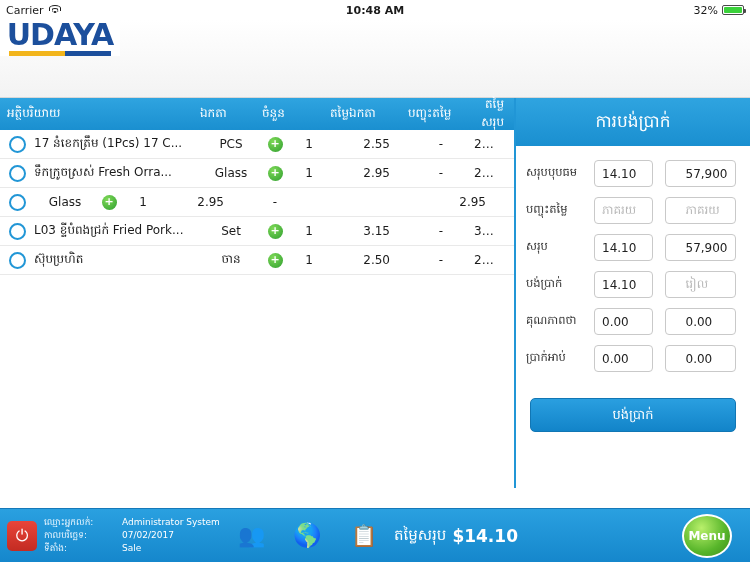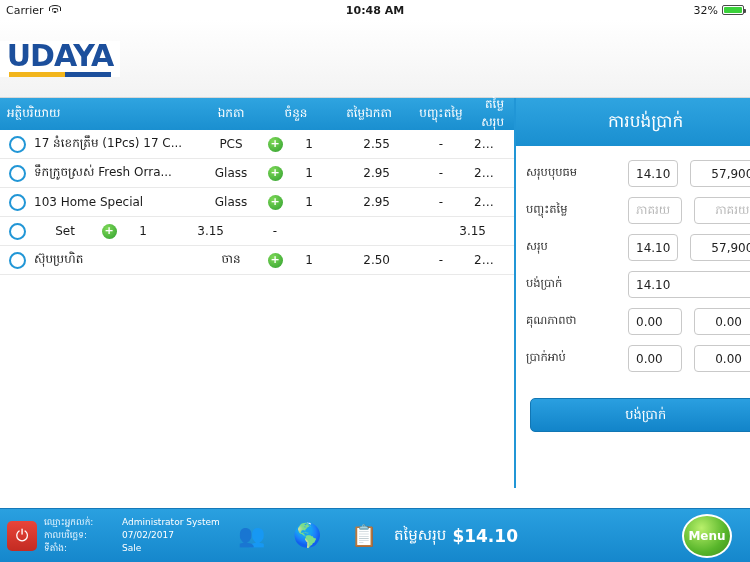--- a/index.html
+++ b/index.html
@@ -51,21 +51,21 @@
     content:""; position:absolute; right:-3px; top:3px;
     width:2px; height:4px; background:#4a4a4a; border-radius:0 1px 1px 0;
   }
   .batt i { display:block; height:100%; background:#3ad13a; border-radius:1px; }
 
   
   .banner {
     height: 78px;
     background: linear-gradient(#ffffff, #f3f3f3);
     display: flex;
-    align-items: center;
+    align-items: flex-start;
     overflow: hidden;
     border-bottom: 1px solid #d8d8d8;
   }
   .logo-wrap {
     width: 120px; display:flex; align-items:center; justify-content:center;
     background:#ffffff;
   }
   .logo-text {
     font-family: "DejaVu Sans", sans-serif;
     font-weight: bold;
@@ -102,21 +102,21 @@
   
   .content { display:flex; height: 390px; }
   .left-pane { width: 516px; border-right: 2px solid #2196d6; position:relative; background:#fff; }
   .right-pane { flex:1; background:#ffffff; }
 
   .thead {
     display:flex; height: 32px; align-items:center;
     background: linear-gradient(#2fa4e0, #1a8fd0);
     color:#ffffff; font-size: 12px;
   }
-  .th { text-align:center; }
+  .th { text-align:left; }
   .th-desc { width: 200px; text-align:left; padding-left:7px; }
   .th-unit { width: 62px; }
   .th-qty  { width: 68px; }
   .th-price{ width: 78px; }
   .th-disc { width: 66px; }
   .th-total{ flex:1; padding-right:10px; text-align:right; }
 
   .rows { }
   .row {
     display:flex; align-items:center; height: 29px;
@@ -148,21 +148,21 @@
     color:#fff; font-size: 17px; display:flex; align-items:center; justify-content:center;
   }
   .form { padding: 14px 14px 0 10px; }
   .frow { display:flex; align-items:center; margin-bottom: 10px; }
   .flabel {
     width: 68px; font-size: 11.5px; color:#333; text-align:left;
   }
   .fin {
     height: 27px; border:1px solid #c9c9c9; border-radius:4px;
     background:#fff; font-size: 12px; color:#222;
-    display:flex; align-items:center; padding: 0 7px; margin-left: 34px;
+    display:flex; align-items:center; padding: 0 7px;
   }
   .fin.ph { color:#b9b9b9; }
   .fin-full { width: 100%; }
   .pair { display:flex; flex:1; }
   .pair .fin { flex:1; }
   .pair .fin + .fin { margin-left: 12px; padding-left: 20px; }
 
   .btn-primary {
     margin: 26px 14px 0 14px;
     height: 34px; border-radius: 5px;
@@ -301,35 +301,35 @@
           <div class="cell c-qty">1</div>
           <div class="cell c-price">2.95</div>
           <div class="cell c-disc">-</div>
           <div class="cell c-total">2.95</div>
         </div>
 
         <div class="row">
           <div class="cell c-check">
               <div class="radio"></div>
             </div>
-          <div class="cell c-desc">103 Home Special</div>
           <div class="cell c-unit">Glass</div>
           <div class="cell c-plus">
               <div class="plus">+</div>
             </div>
           <div class="cell c-qty">1</div>
           <div class="cell c-price">2.95</div>
           <div class="cell c-disc">-</div>
           <div class="cell c-total">2.95</div>
         </div>
 
         <div class="row">
           <div class="cell c-check">
               <div class="radio"></div>
             </div>
+          <div class="cell c-desc">L03 ខ្ទីបំពងជ្រក់ Fried Pork...</div>
           <div class="cell c-unit">Set</div>
           <div class="cell c-plus">
               <div class="plus">+</div>
             </div>
           <div class="cell c-qty">1</div>
           <div class="cell c-price">3.15</div>
           <div class="cell c-disc">-</div>
           <div class="cell c-total">3.15</div>
         </div>
 
@@ -377,20 +377,21 @@
           <div class="pair">
             <div class="fin">14.10</div>
             <div class="fin">57,900</div>
           </div>
         </div>
 
         <div class="frow">
           <div class="flabel">បង់ប្រាក់</div>
           <div class="pair">
             <div class="fin">14.10</div>
+            <div class="fin ph">រៀល</div>
           </div>
         </div>
 
         <div class="frow">
           <div class="flabel">គុណភាពថា</div>
           <div class="pair">
             <div class="fin">0.00</div>
             <div class="fin">0.00</div>
           </div>
         </div>

